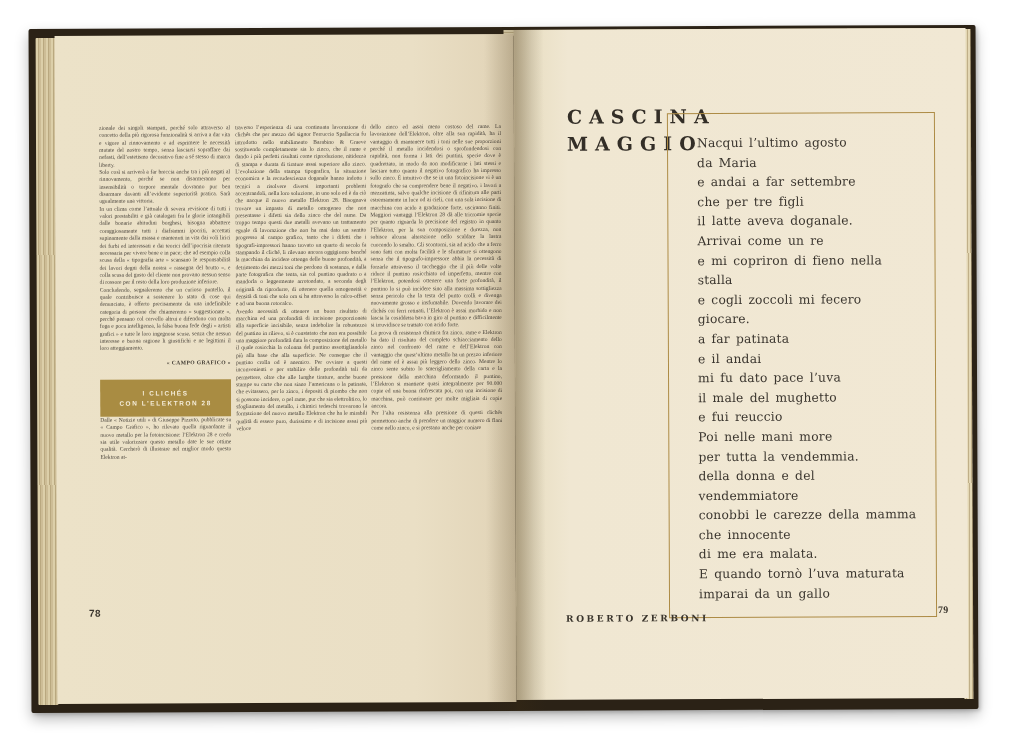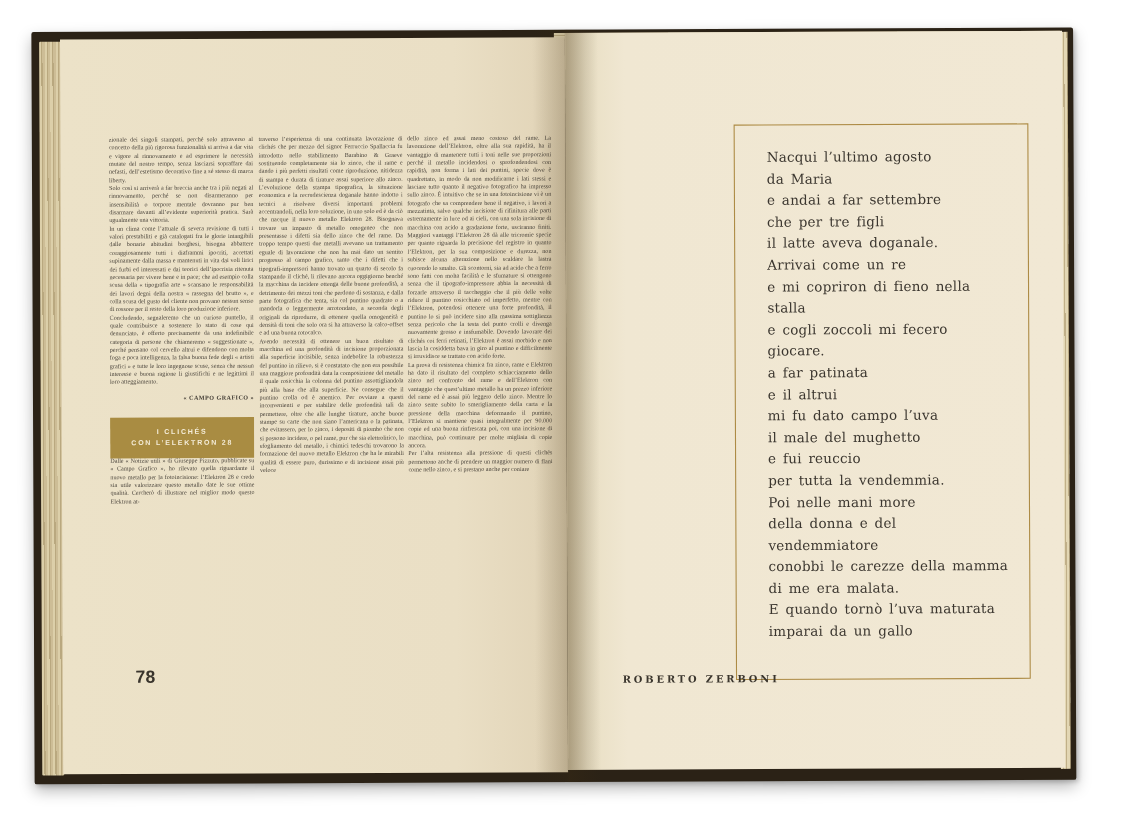--- a/index.html
+++ b/index.html
@@ -61,21 +61,21 @@
     display:flex;flex-direction:column;align-items:center;justify-content:center;
     gap:3px;box-sizing:border-box;
   }
   .promo-box div{
     color:#f4ecd8;font-family:"Liberation Sans",sans-serif;
     font-size:6.4px;font-weight:bold;letter-spacing:1.6px;line-height:7px;
   }
   .after-box{margin-top:10px;}
   .pagenum{
     position:absolute;font-family:"Liberation Sans",sans-serif;
-    font-weight:bold;font-size:16px;color:#3a352d;letter-spacing:0.3px;margin-left:34px;
+    font-weight:bold;font-size:10px;color:#3a352d;letter-spacing:0.3px;
   }
   .pagenum-left{left:32px;top:572px;}
   .pagenum-right{left:422px;top:576px;font-family:Liberation Serif, serif;}
   
   .title{
     position:absolute;left:53px;top:74px;
     font-family:"DejaVu Serif",serif;font-weight:bold;
     font-size:19px;line-height:27px;letter-spacing:7px;color:#332e27;
     white-space:nowrap;
   }
@@ -122,39 +122,44 @@
     </div>
     <div class="col col3">
       <p>dello zinco ed assai meno costoso del rame. La lavorazione dell’Elektron, oltre alla sua rapidità, ha il vantaggio di mantenere tutti i toni nelle sue proporzioni perché il metallo incidendosi o sprofondendosi con rapidità, non forma i lati dei puntini, specie dove è quadrettato, in modo da non modificarne i lati stessi e lasciare tutto quanto il negativo fotografico ha impresso sullo zinco. È intuitivo che se in una fotoincisione vi è un fotografo che sa comprendere bene il negativo, i lavori a mezzatinta, salvo qualche incisione di rifinitura alle parti estremamente in luce od ai cieli, con una sola incisione di macchina con acido a gradazione forte, usciranno finiti. Maggiori vantaggi l’Elektron 28 dà alle tricromie specie per quanto riguarda la precisione del registro in quanto l’Elektron, per la sua composizione e durezza, non subisce alcuna alterazione nello scaldare la lastra cuocendo lo smalto. Gli scontorni, sia ad acido che a ferro sono fatti con molta facilità e le sfumature si ottengono senza che il tipografo-impressore abbia la necessità di forzarle attraverso il taccheggio che il più delle volte riduce il puntino rosicchiato od imperfetto, mentre con l’Elektron, potendosi ottenere una forte profondità, il puntino lo si può incidere sino alla massima sottigliezza senza pericolo che la testa del punto crolli e divenga nuovamente grosso e insfumabile. Dovendo lavorare dei clichés coi ferri retinati, l’Elektron è assai morbido e non lascia la cosiddetta bava in giro al puntino e difficilmente si irruvidisce se trattato con acido forte.</p>
       <p>La prova di resistenza chimica fra zinco, rame e Elektron ha dato il risultato del completo schiacciamento dello zinco nel confronto del rame e dell’Elektron con vantaggio che quest’ultimo metallo ha un prezzo inferiore del rame ed è assai più leggero dello zinco. Mentre lo zinco sente subito lo smerigliamento della carta e la pressione della macchina deformando il puntino, l’Elektron si mantiene quasi integralmente per 90.000 copie ed una buona rinfrescata poi, con una incisione di macchina, può continuare per molte migliaia di copie ancora.</p>
       <p>Per l’alta resistenza alla pressione di questi clichés permettono anche di prendere un maggior numero di flani come nello zinco, e si prestano anche per coniare</p>
     </div>
     <div class="pagenum pagenum-left">78</div>
   </div>
 
   <div class="page page-right">
+    <div class="title">
+      <div>CASCINA</div>
+      <div>MAGGIO</div>
+    </div>
     <div class="poem-box">
       <div class="poem">
           <div>Nacqui l’ultimo agosto</div>
           <div>da Maria</div>
           <div>e andai a far settembre</div>
           <div>che per tre figli</div>
           <div>il latte aveva doganale.</div>
           <div>Arrivai come un re</div>
           <div>e mi copriron di fieno nella stalla</div>
           <div>e cogli zoccoli mi fecero giocare.</div>
           <div>a far patinata</div>
-          <div>e il altrui</div>
-          <div>mi fu dato campo l’uva</div>
+          <div>e il andai</div>
+          <div>mi fu dato pace l’uva</div>
           <div>il male del mughetto</div>
           <div>e fui reuccio</div>
+          <div>Poi nelle mani more</div>
           <div>per tutta la vendemmia.</div>
-          <div>Poi nelle mani more</div>
           <div>della donna e del vendemmiatore</div>
           <div>conobbi le carezze della mamma</div>
+          <div>che innocente</div>
           <div>di me era malata.</div>
           <div>E quando tornò l’uva maturata</div>
           <div>imparai da un gallo</div>
         </div>
     </div>
     <div class="author">ROBERTO ZERBONI</div>
     <div class="pagenum pagenum-right">79</div>
   </div>
 
   <div class="gutter-shadow"></div>

